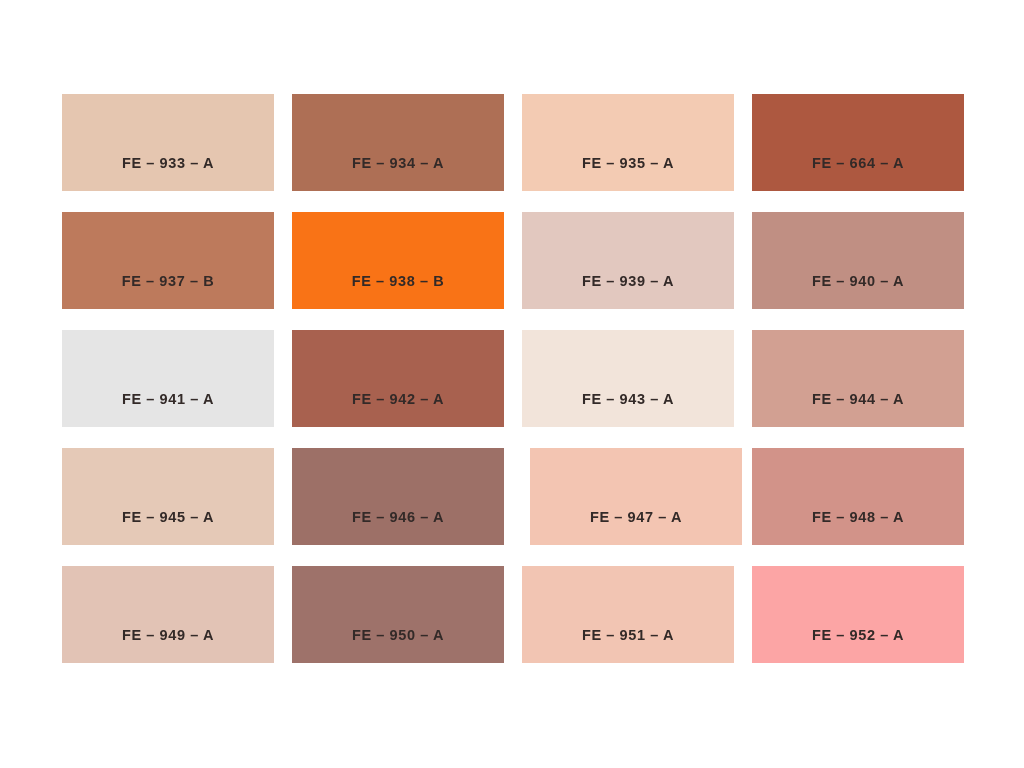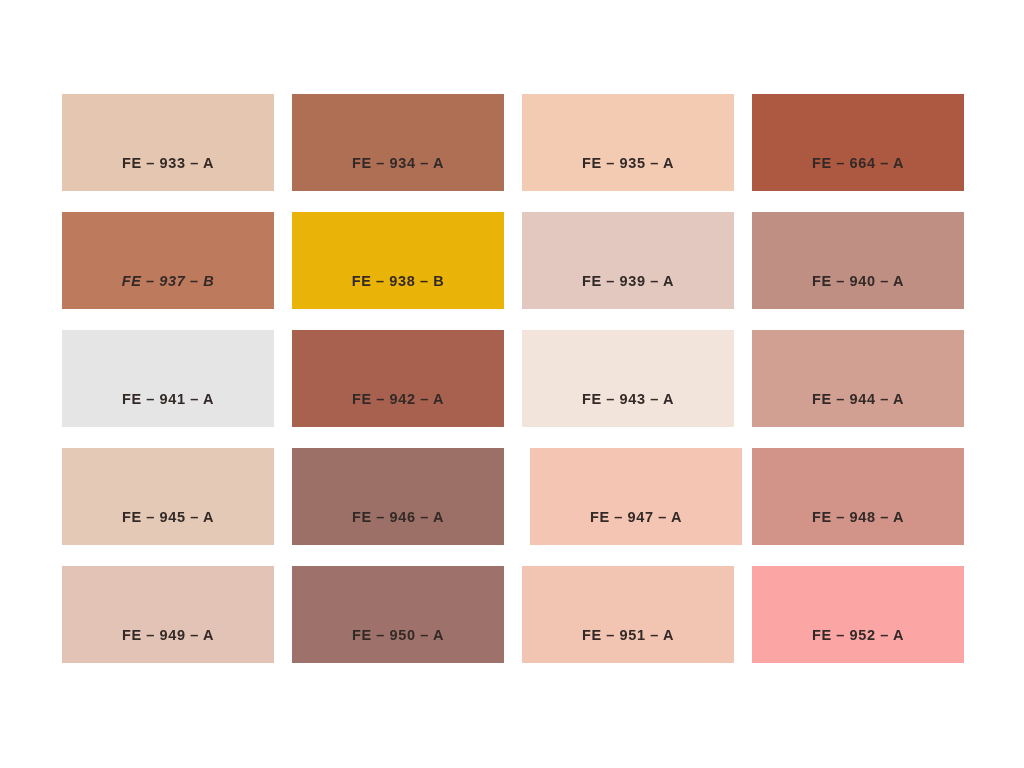--- a/index.html
+++ b/index.html
@@ -63,24 +63,24 @@
       </div>
       <div class="swatch" style="background: rgb(174, 111, 85); text-decoration: underline;">
         <div class="swatch-label">FE – 934 – A</div>
       </div>
       <div class="swatch" style="background: rgb(243, 203, 179);">
         <div class="swatch-label">FE – 935 – A</div>
       </div>
       <div class="swatch" style="background: rgb(173, 88, 64);">
         <div class="swatch-label">FE – 664 – A</div>
       </div>
-      <div class="swatch" style="background: rgb(189, 122, 92); font-style: italic;">
+      <div class="swatch" style="background: rgb(189, 122, 92);">
         <div class="swatch-label">FE – 937 – B</div>
       </div>
-      <div class="swatch" style="background: #eab308;">
+      <div class="swatch" style="background: #f97316;">
         <div class="swatch-label">FE – 938 – B</div>
       </div>
       <div class="swatch" style="background: rgb(226, 200, 191);">
         <div class="swatch-label">FE – 939 – A</div>
       </div>
       <div class="swatch" style="background: rgb(192, 143, 131);">
         <div class="swatch-label">FE – 940 – A</div>
       </div>
       <div class="swatch" style="background: #e5e5e5;">
         <div class="swatch-label">FE – 941 – A</div>

